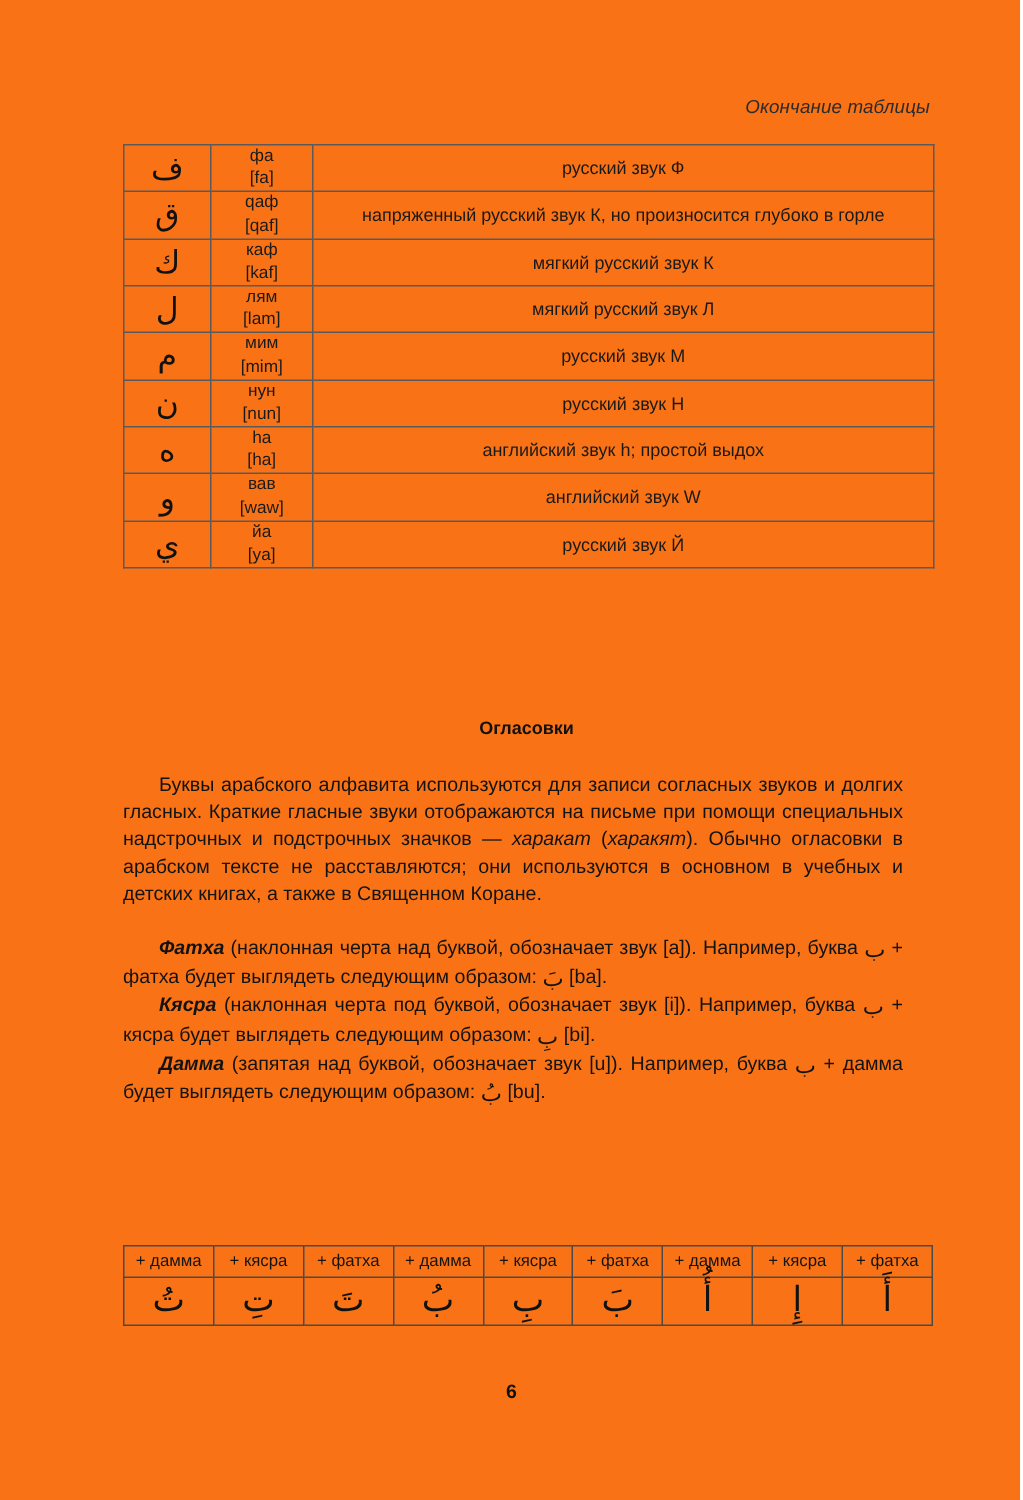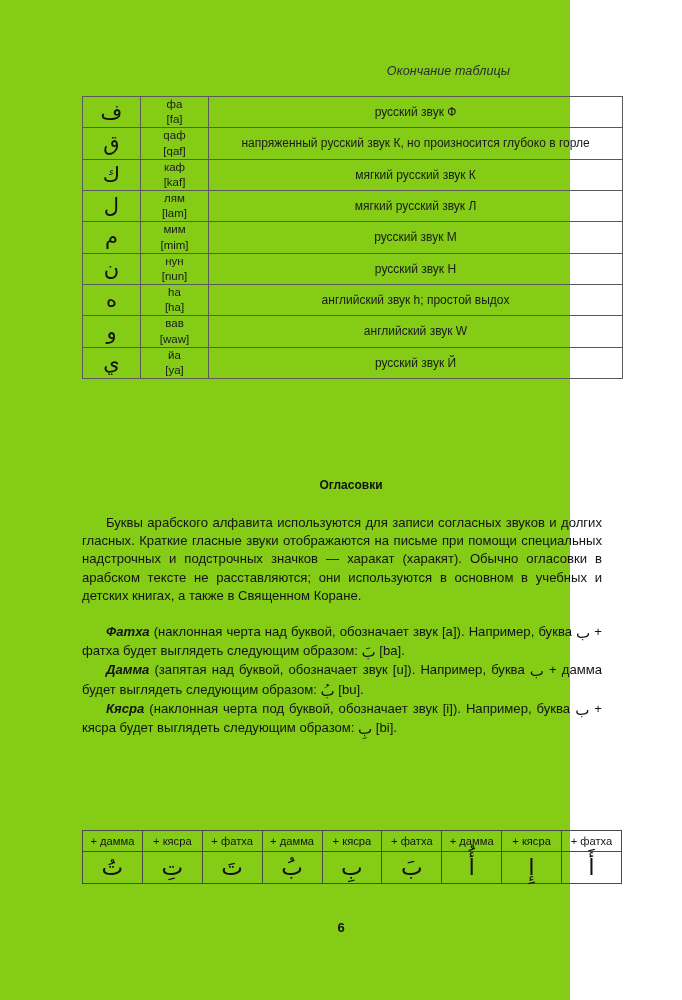--- a/index.html
+++ b/index.html
@@ -11,23 +11,23 @@
     width: 682px;
     height: 1000px;
     position: relative;
     font-family: "Liberation Sans", sans-serif;
     color: #1a1a1a;
     overflow: hidden;
   }
   .page {
     position: absolute;
     left: 0; top: 0;
-    width: 570px;
+    width: 680px;
     height: 1000px;
-    background: #84cc16;
+    background: #f97316;
   }
   
   .running-head {
     position: absolute;
     right: 60px;
     top: 64px;
     font-style: italic;
     font-size: 12.5px;
     color: #2b2b2b;
     letter-spacing: 0.1px;
@@ -94,21 +94,21 @@
     line-height: 18.2px;
     color: #131313;
   }
   .body-block p {
     margin: 0;
     text-align: justify;
     text-justify: inter-word;
   }
   .para-indent { text-indent: 24px; }
   .spacer-line { height: 18px; }
-  .ital { }
+  .ital { font-style: italic; }
   .bold { font-weight: bold; font-style: italic; }
   .ar-inline {
     font-family: "DejaVu Sans", sans-serif;
     font-size: 15px;
     direction: rtl;
     unicode-bidi: isolate;
     vertical-align: -2px;
   }
 
   
@@ -244,23 +244,23 @@
 
   <div class="body-block">
 
     <p class="para-indent"><span>Буквы арабского алфавита используются для записи согласных звуков и долгих гласных. Краткие гласные звуки отображаются на письме при помощи специальных надстрочных и подстрочных значков — </span><span class="ital">харакат</span><span> (</span><span class="ital">харакят</span><span>). Обычно огласовки в арабском тексте не расставляются; они используются в основном в учебных и детских книгах, а также в Священном Коране.</span></p>
 
     <div class="spacer-line"></div>
 
 
     <p class="para-indent"><span class="bold">Фатха</span><span> (наклонная черта над буквой, обозначает звук [a]). Например, буква </span><span class="ar-inline">ب</span><span> + фатха будет выглядеть следующим образом: </span><span class="ar-inline">بَ</span><span> [ba].</span></p>
 
+    <p class="para-indent"><span class="bold">Кясра</span><span> (наклонная черта под буквой, обозначает звук [i]). Например, буква </span><span class="ar-inline">ب</span><span> + кясра будет выглядеть следующим образом: </span><span class="ar-inline">بِ</span><span> [bi].</span></p>
+
     <p class="para-indent"><span class="bold">Дамма</span><span> (запятая над буквой, обозначает звук [u]). Например, буква </span><span class="ar-inline">ب</span><span> + дамма будет выглядеть следующим образом: </span><span class="ar-inline">بُ</span><span> [bu].</span></p>
-
-    <p class="para-indent"><span class="bold">Кясра</span><span> (наклонная черта под буквой, обозначает звук [i]). Например, буква </span><span class="ar-inline">ب</span><span> + кясра будет выглядеть следующим образом: </span><span class="ar-inline">بِ</span><span> [bi].</span></p>
   </div>
 
   <table class="harakat-table">
     <tbody>
       <tr>
         <td class="harakat-label">+ дамма</td>
         <td class="harakat-label">+ кясра</td>
         <td class="harakat-label">+ фатха</td>
         <td class="harakat-label">+ дамма</td>
         <td class="harakat-label">+ кясра</td>

